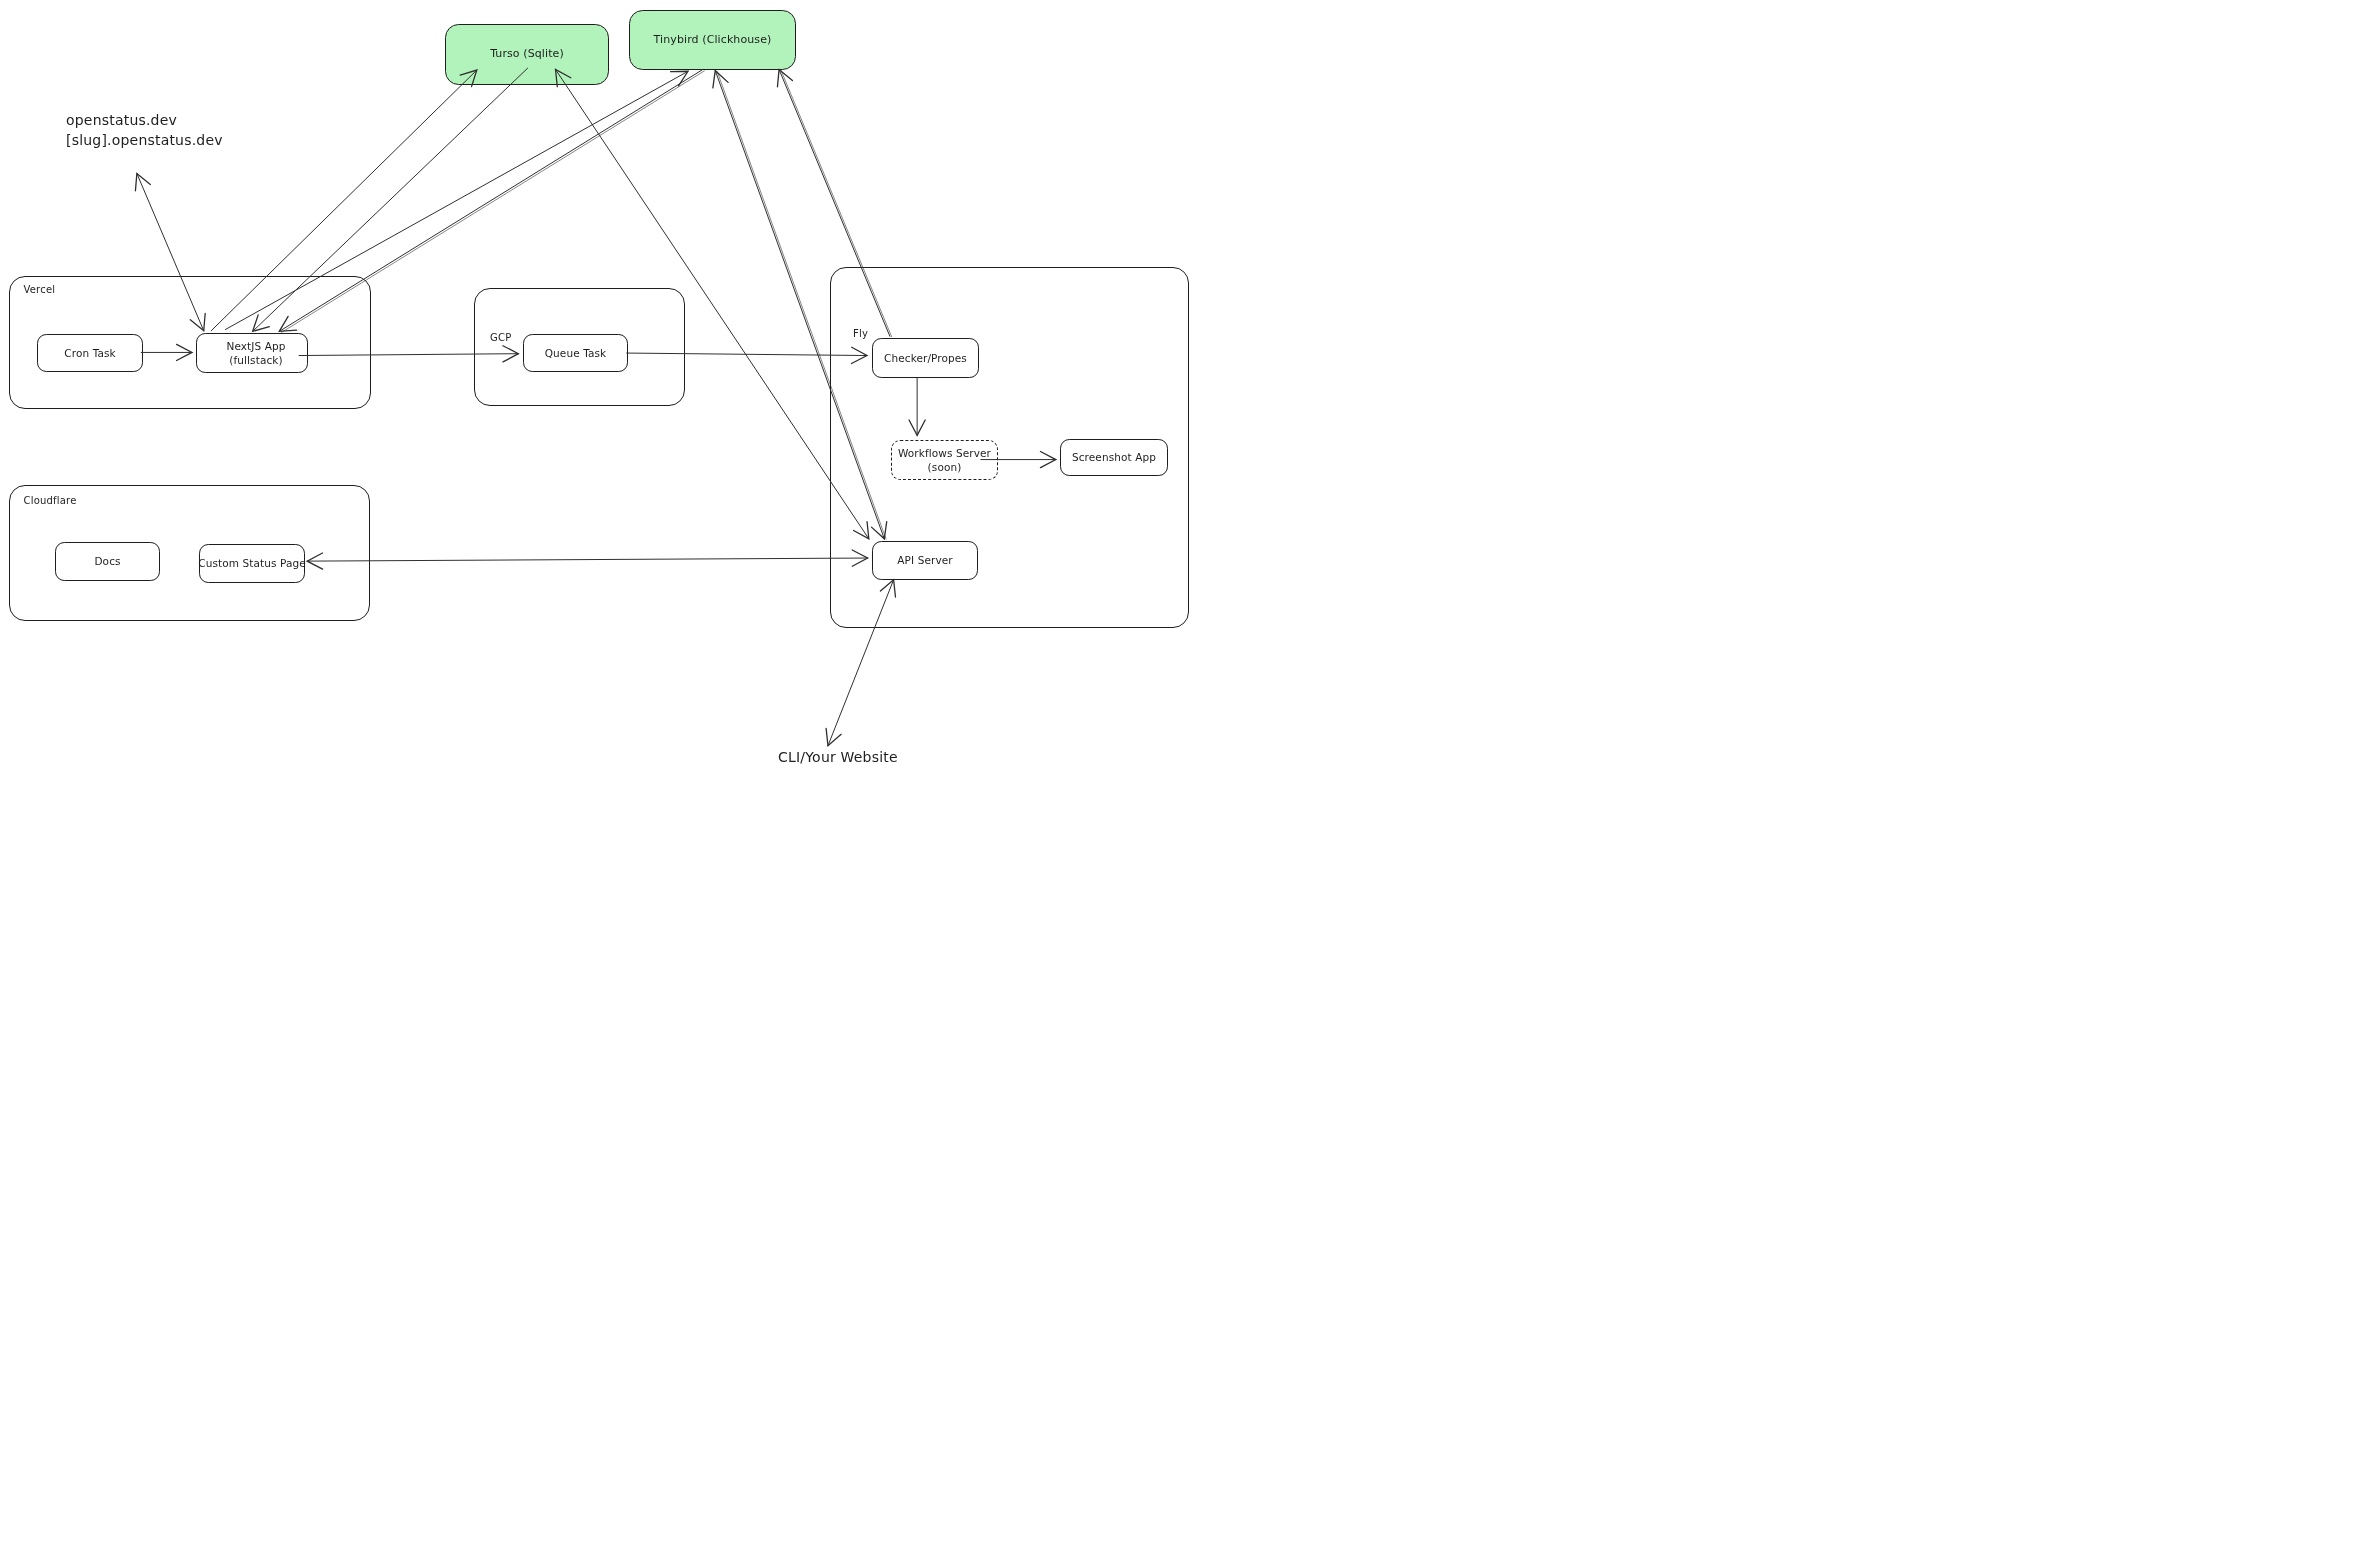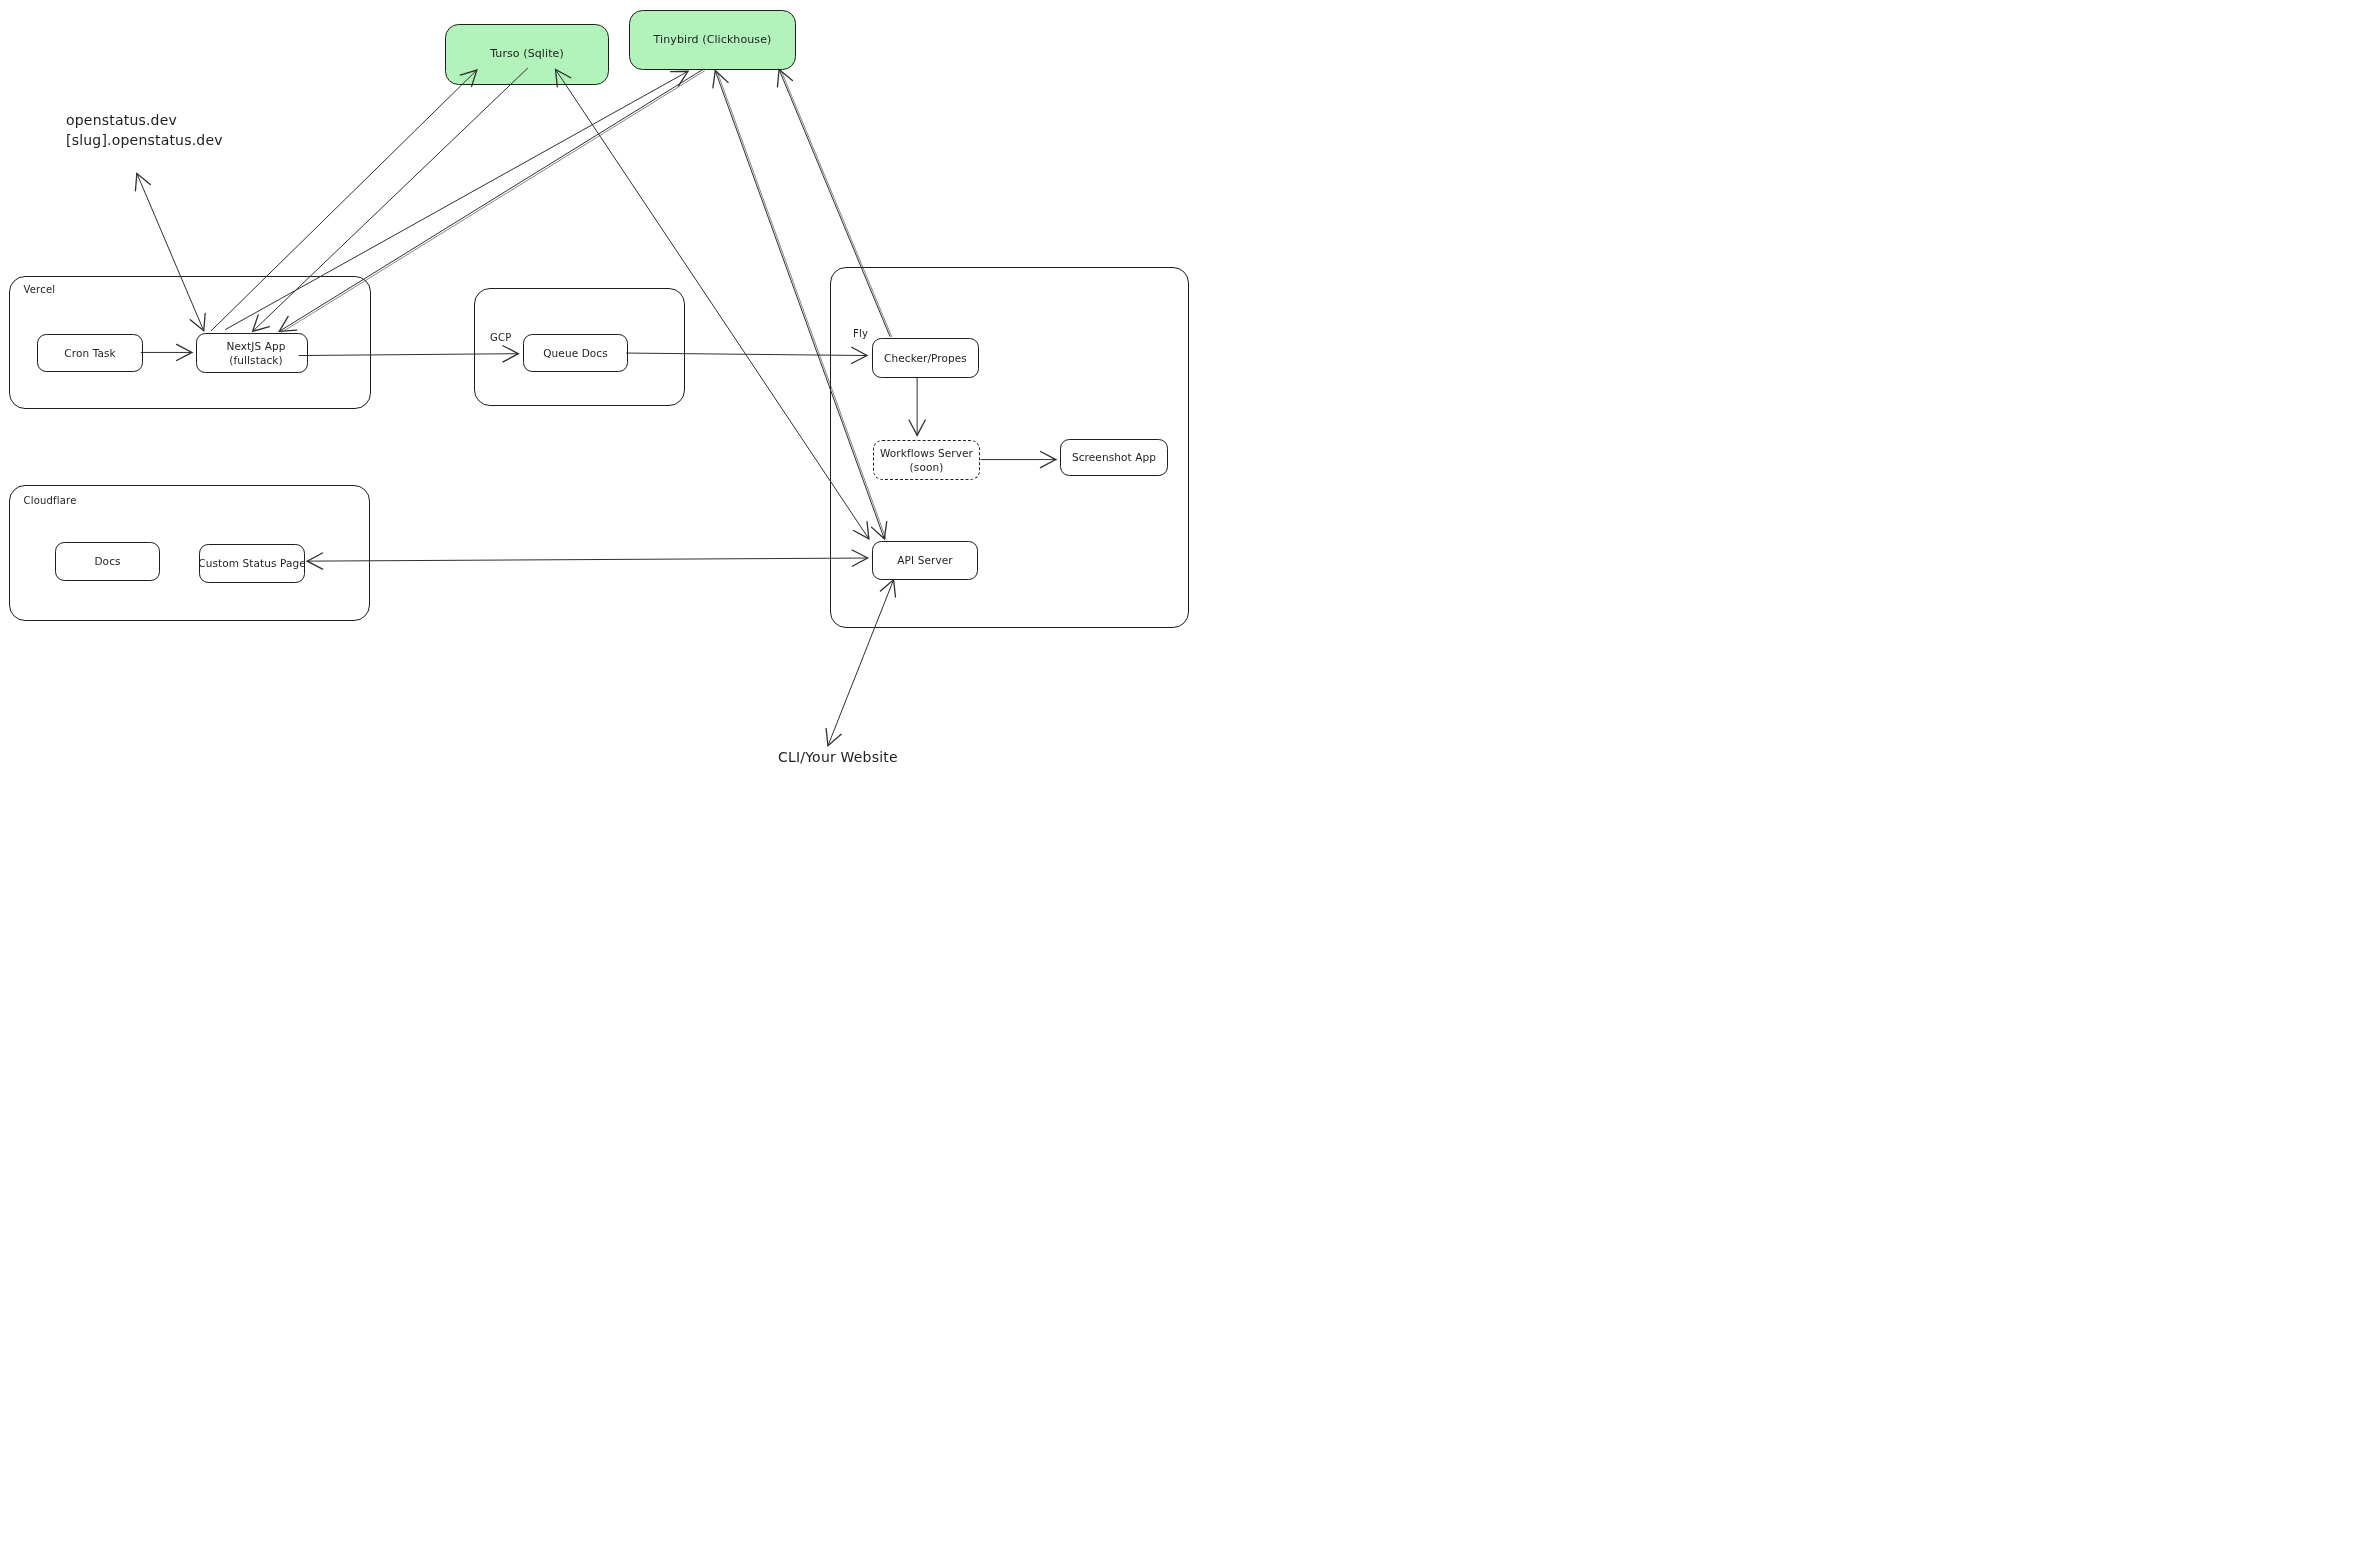--- a/index.html
+++ b/index.html
@@ -57,21 +57,21 @@
     white-space:nowrap;
   }
   .node.green{background:var(--green);border-radius:13.6px;font-size:11px;}
   .node.dashed{border-style:dashed;}
   #n-turso      {left:445px; top:24px;  width:162px; height:59px;}
   #n-tinybird   {left:629px;top:10px;  width:165px; height:58px;}
   #n-cron       {left:37px;  top:334px; width:104px; height:36px;}
   #n-nextjs     {left:196px; top:333px; width:102px; height:38px;padding-left:8px;}
   #n-queue      {left:523px; top:334px; width:103px; height:36px;}
   #n-checker    {left:872px;top:338px; width:105px; height:38px;}
-  #n-workflows  {left:873px;top:440px; width:105px; height:38px;}
+  #n-workflows  {left:891px;top:440px; width:105px; height:38px;}
   #n-screenshot {left:1060px;top:439px; width:106px; height:35px;}
   #n-api        {left:872px;top:541px; width:104px; height:37px;}
   #n-docs       {left:55px;  top:542px; width:103px; height:37px;}
   #n-csp        {left:199px; top:544px; width:104px; height:37px;}
 
   
   .free-text{
     position:absolute;
     font-size:14px;
     line-height:20px;
@@ -160,21 +160,21 @@
   <div class="node" id="n-cron">
     <span>Cron Task</span>
   </div>
 
   <div class="node" id="n-nextjs">
     <span>NextJS App</span>
     <span>(fullstack)</span>
   </div>
 
   <div class="node" id="n-queue">
-    <span>Queue Docs</span>
+    <span>Queue Task</span>
   </div>
 
   <div class="node" id="n-checker">
     <span>Checker/Propes</span>
   </div>
 
   <div class="node dashed" id="n-workflows">
     <span>Workflows Server</span>
     <span>(soon)</span>
   </div>

